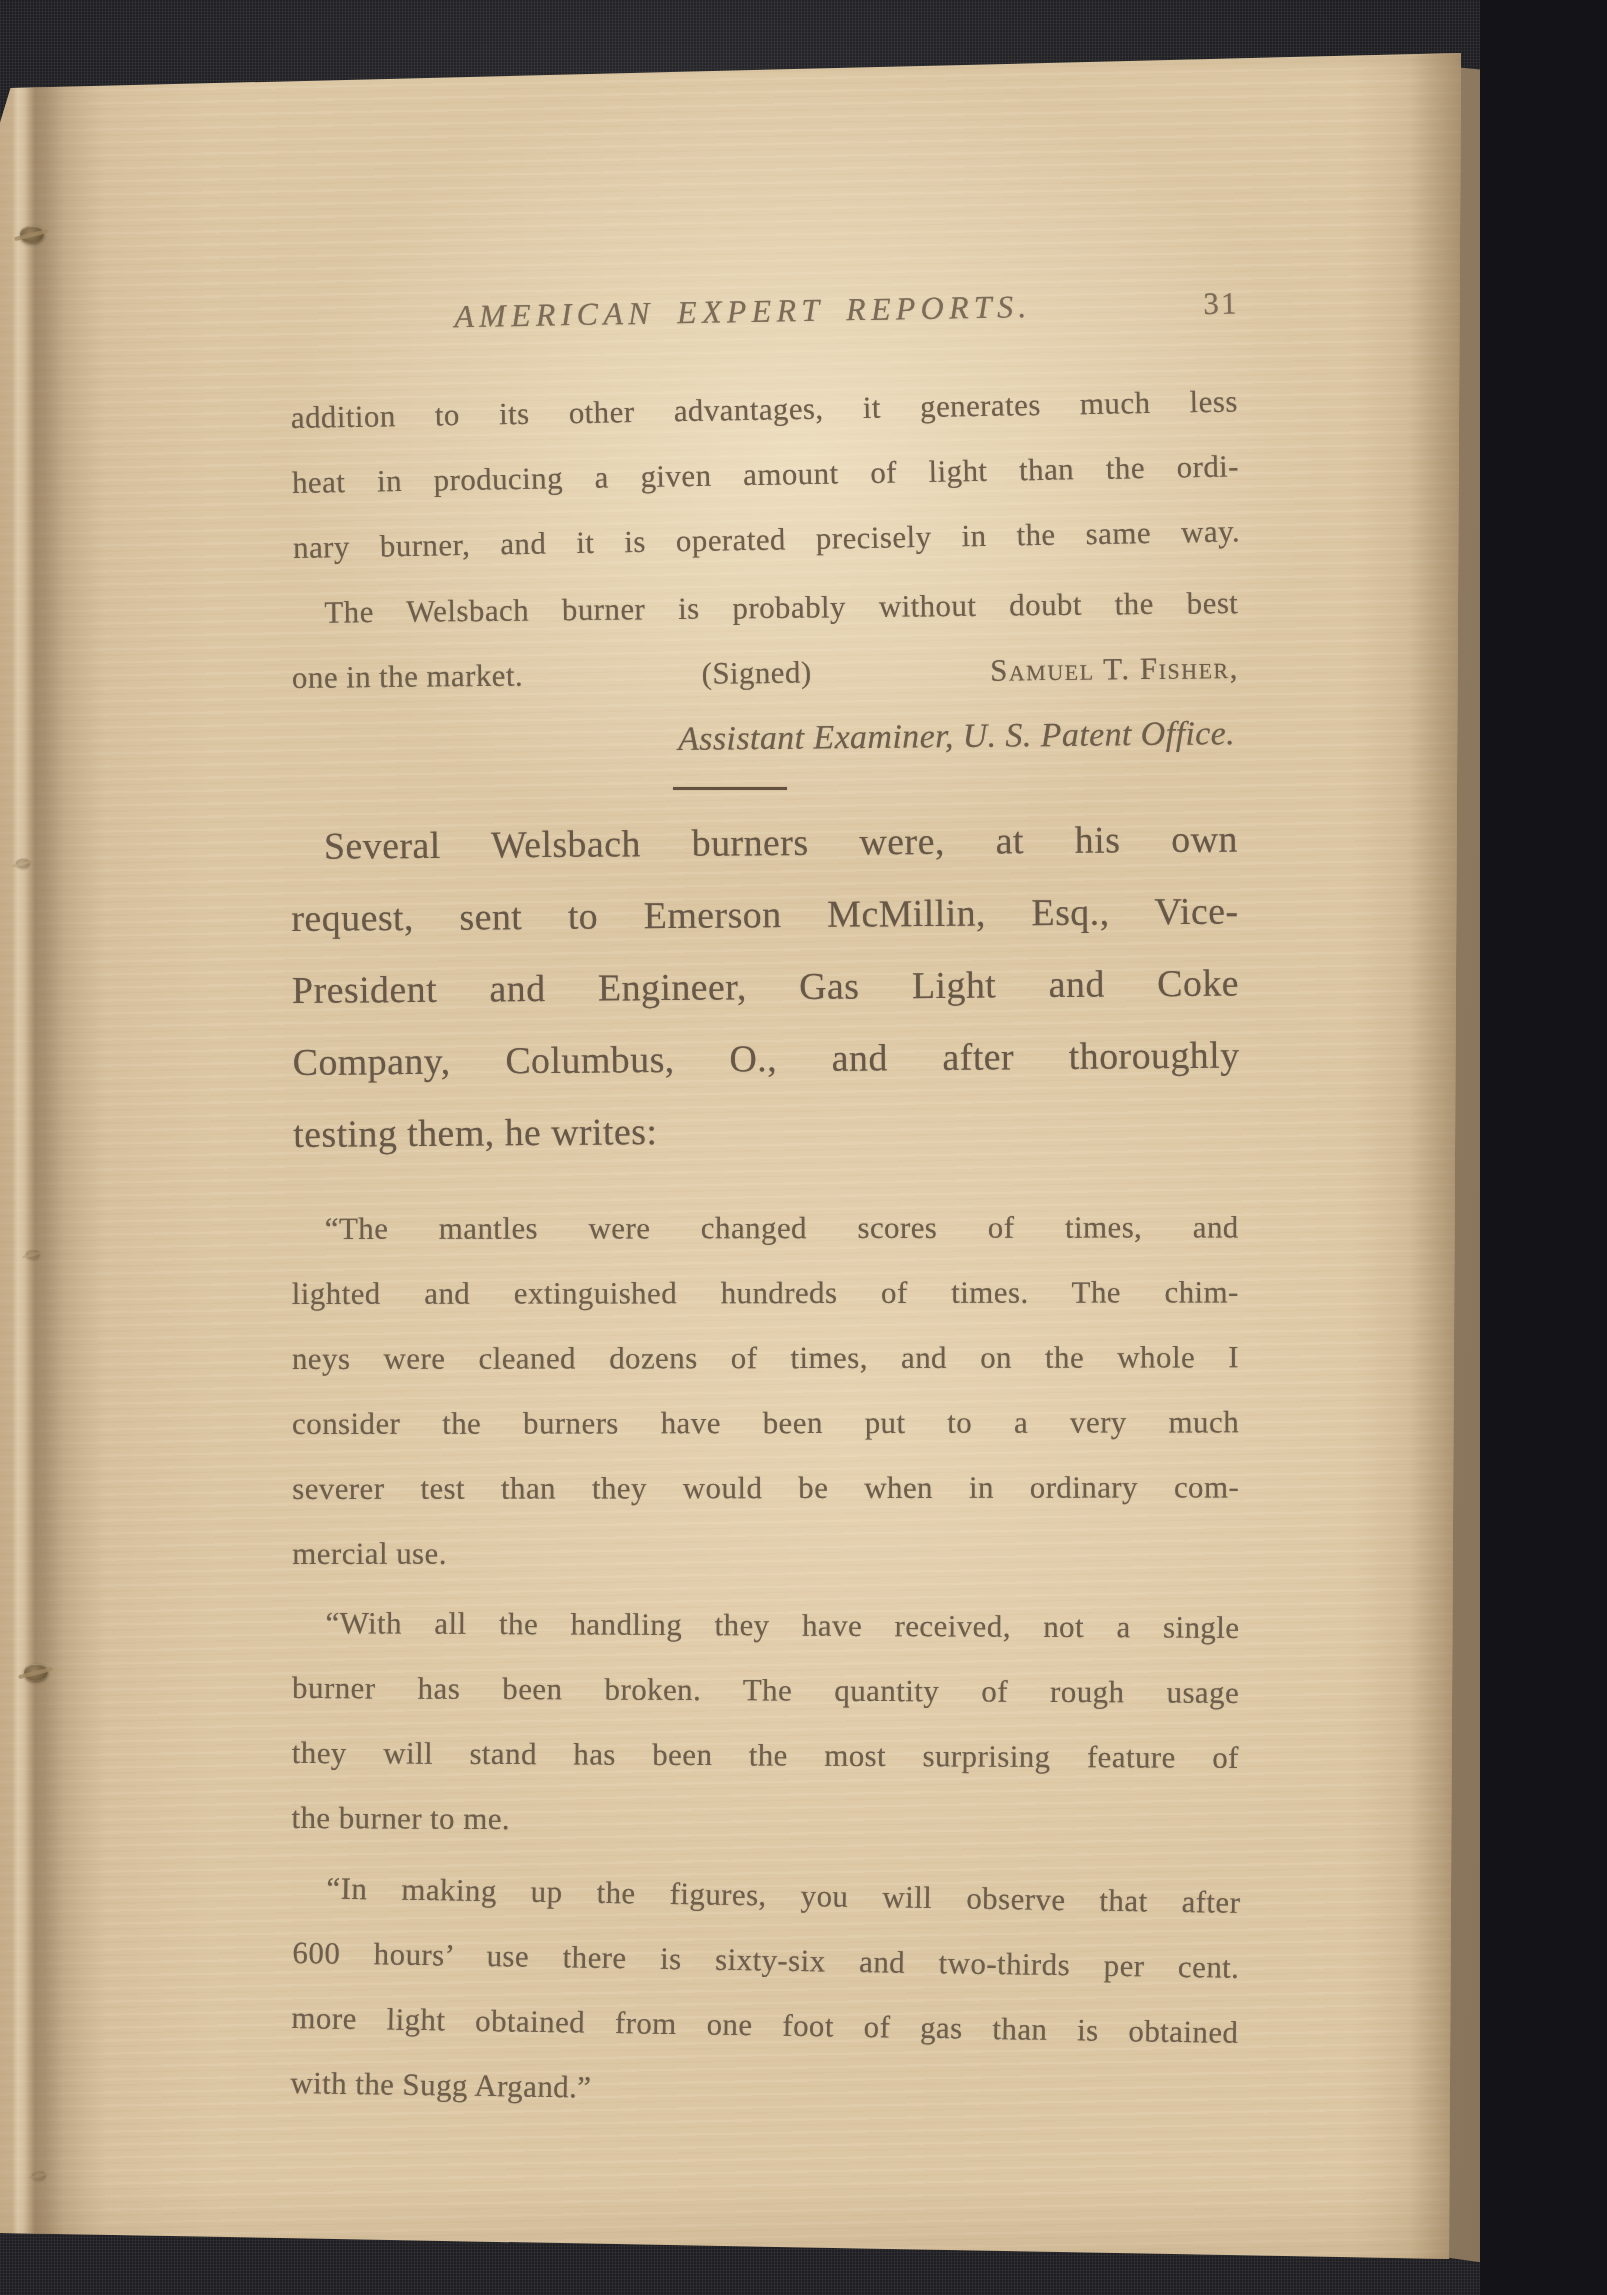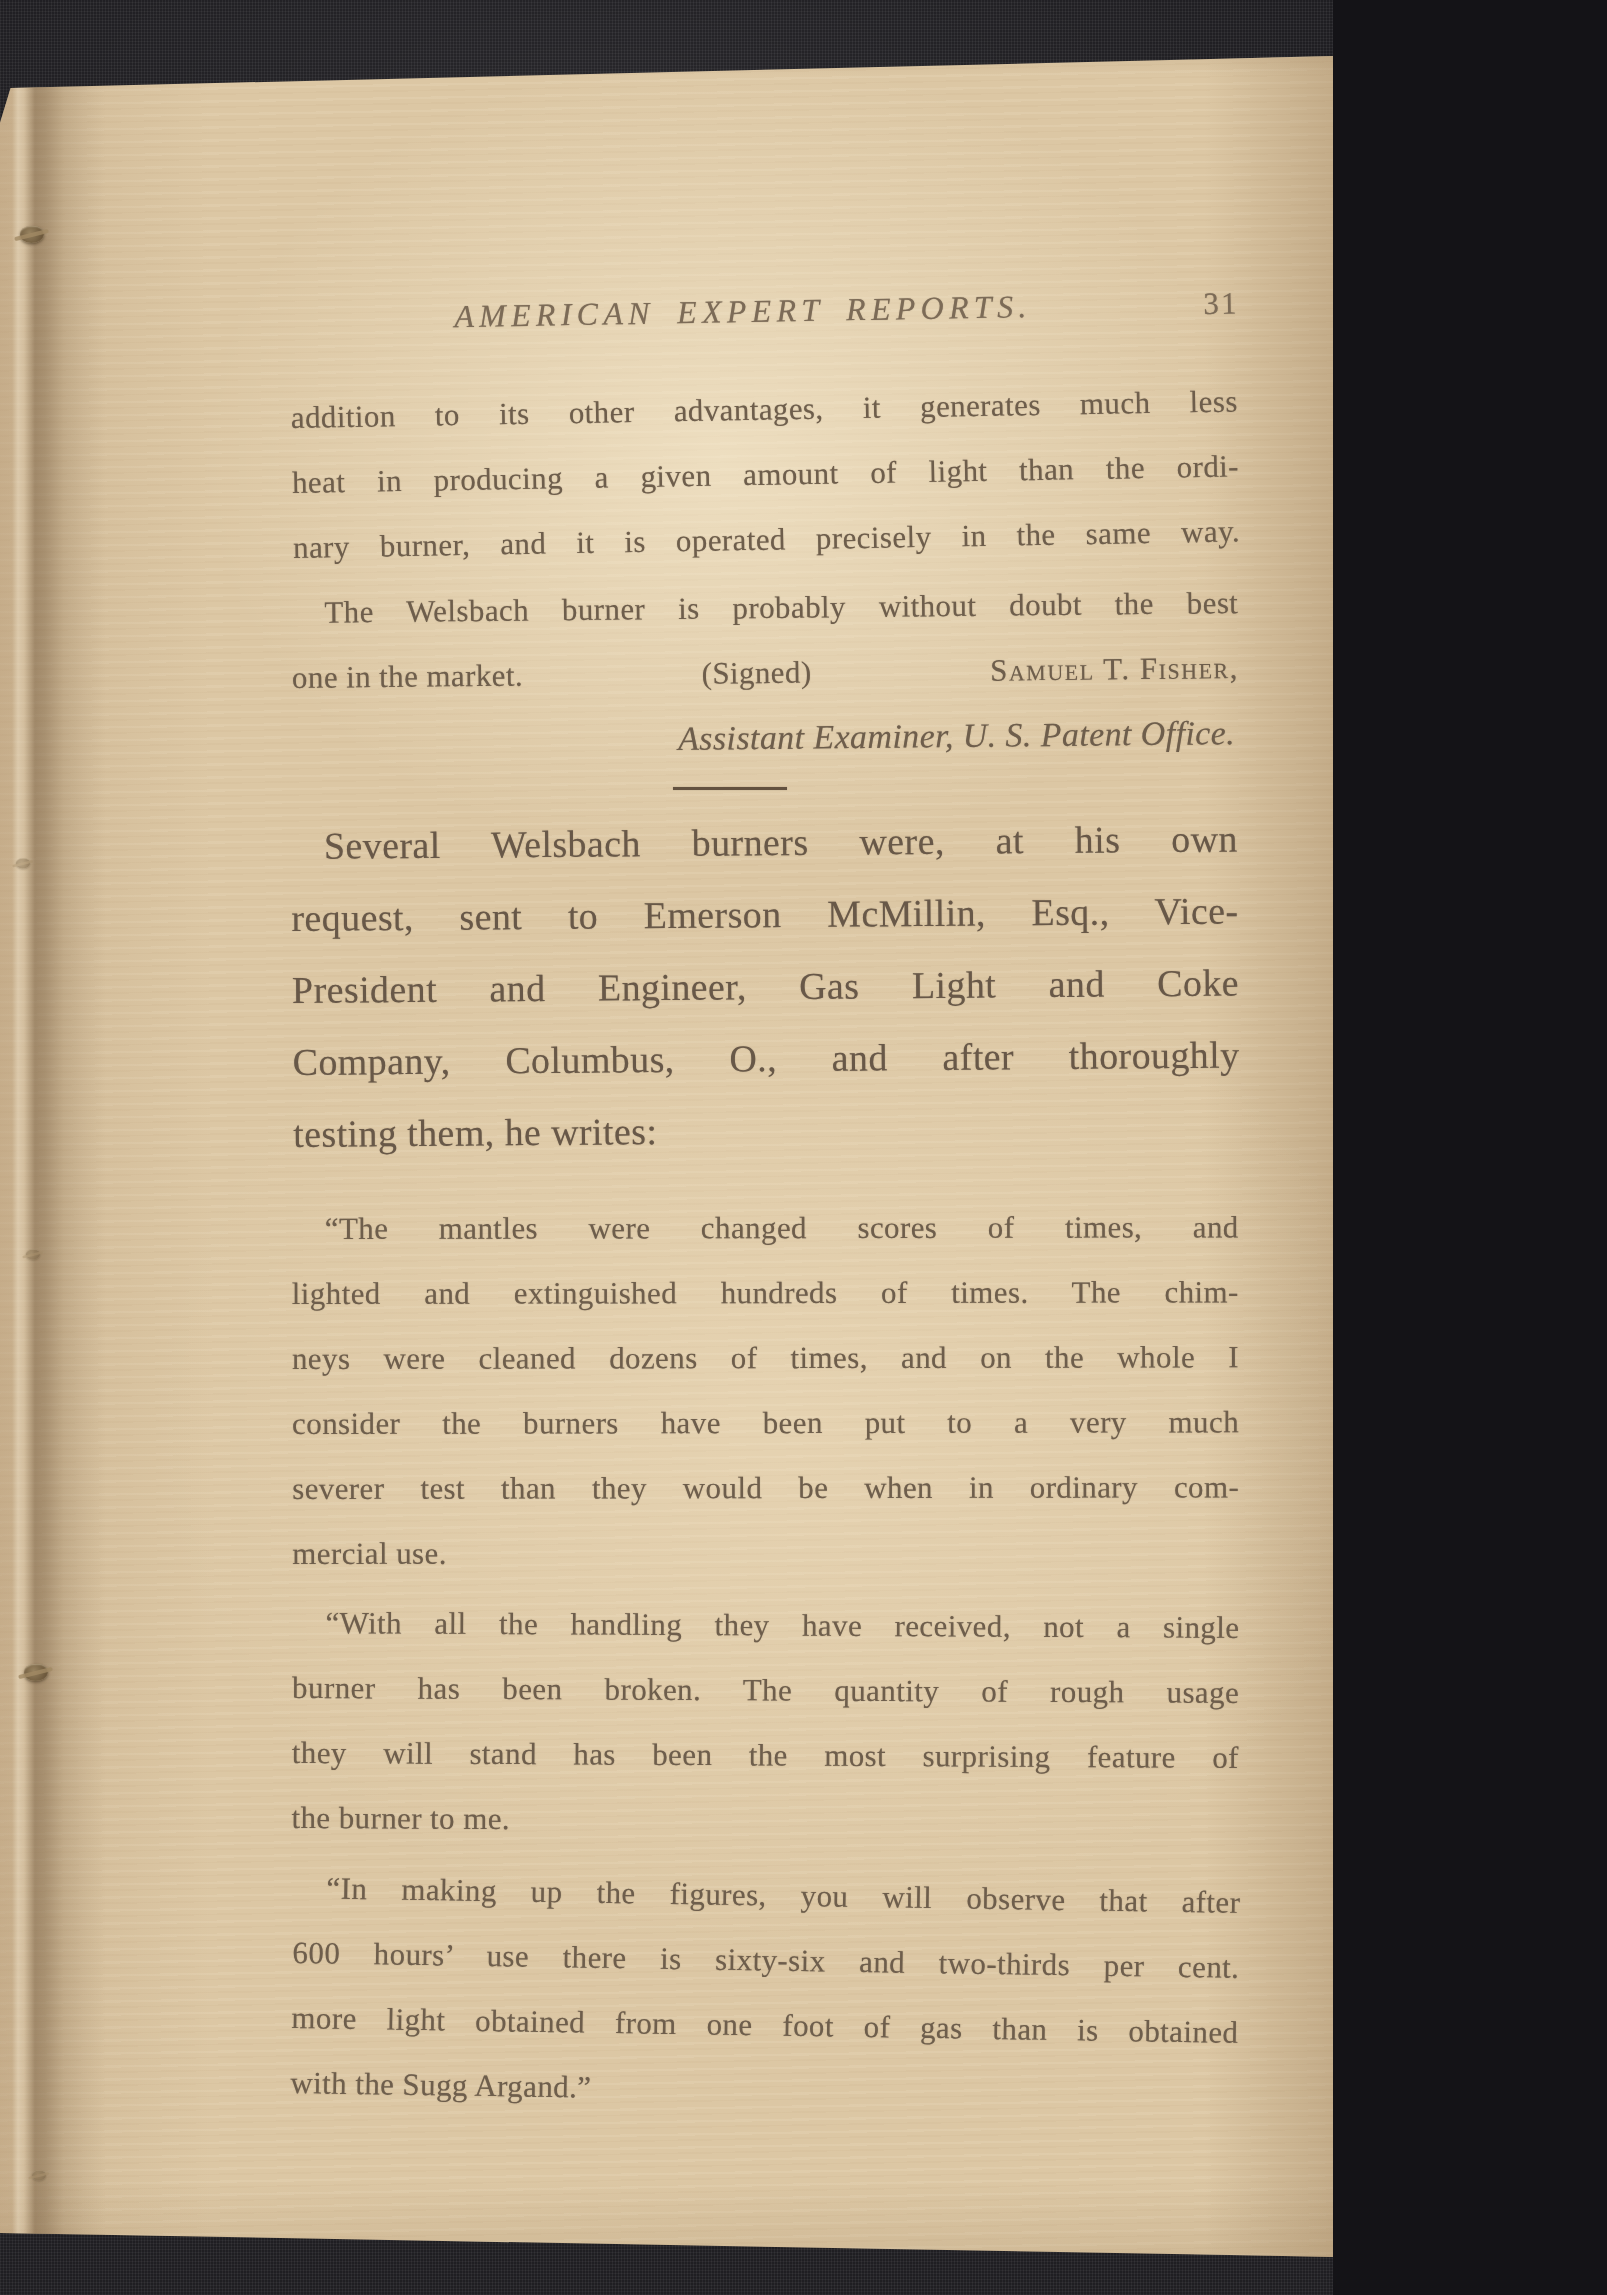--- a/index.html
+++ b/index.html
@@ -1,17 +1,17 @@
 <!DOCTYPE html>
 <html style="font-size:12px"><head>
 <meta charset="utf-8">
 <style>
   html,body{margin:0;padding:0;background:#141317;}
   .scene{
-    position:relative;width:1333px;height:2295px;overflow:hidden;
+    position:relative;width:1480px;height:2295px;overflow:hidden;
     background-color:#1f1e22;
     background-image:
       repeating-linear-gradient(90deg, rgba(255,255,255,0.05) 0 0.8px, transparent 0.8px 3px),
       repeating-linear-gradient(0deg, rgba(255,255,255,0.045) 0 0.8px, transparent 0.8px 3px),
       radial-gradient(ellipse 1061px 379px at 45% 4%, rgba(255,255,255,0.035), transparent 70%);
     font-family:"Liberation Serif","DejaVu Serif",serif;
   }
   
   .underpages{
     position:absolute;inset:0;

